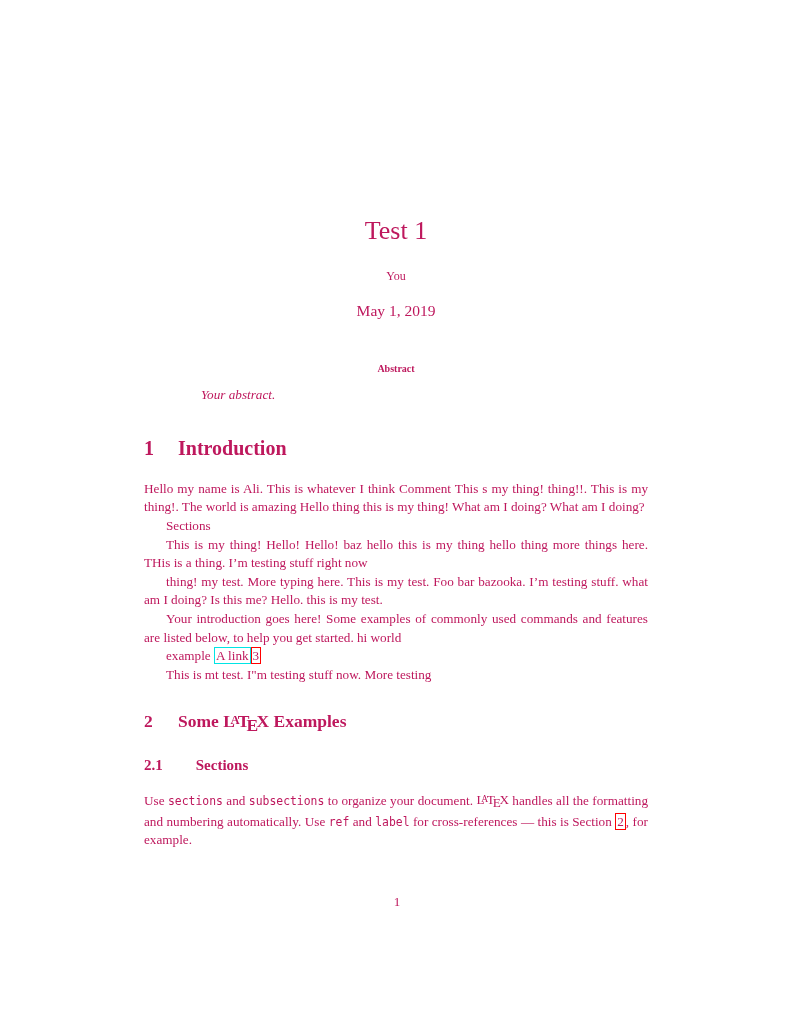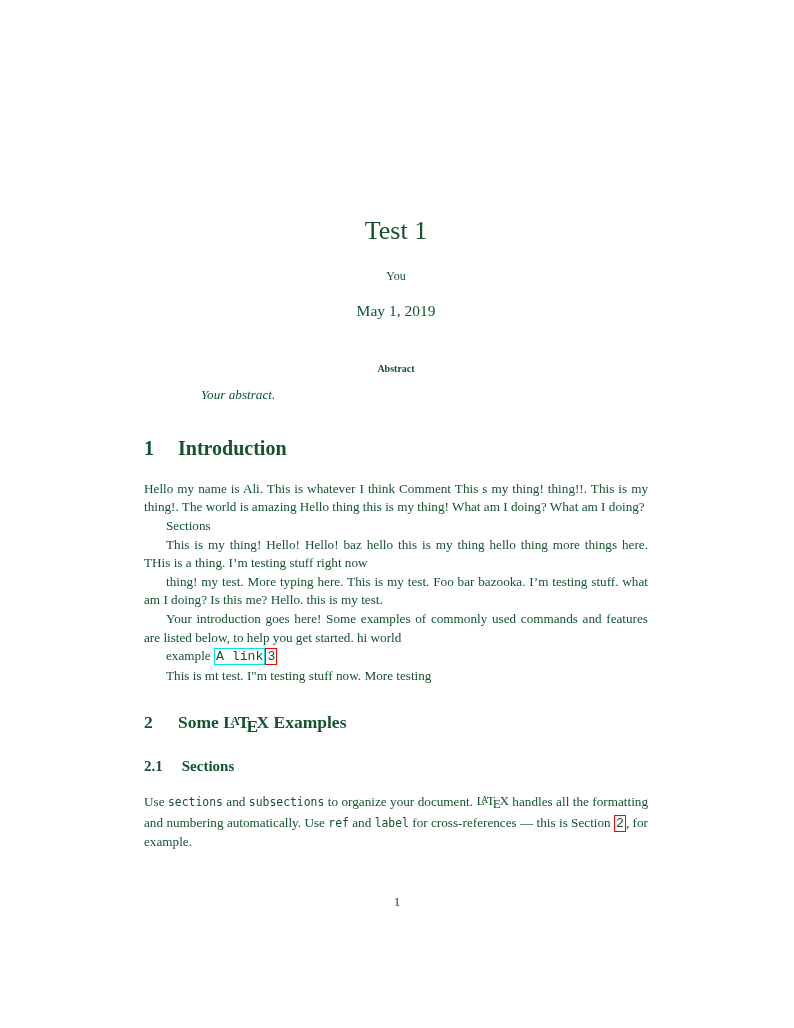--- a/index.html
+++ b/index.html
@@ -3,21 +3,21 @@
 <meta charset="utf-8">
 <style>
   * { box-sizing: border-box; }
   html, body { margin: 0; padding: 0; background: #ffffff; }
   .page {
     position: relative;
     width: 794px;
     height: 1028px;
     margin: 0 auto;
     background: #ffffff;
-    color: #14532d;
+    color: #be185d;
     font-family: "Liberation Serif", serif;
     overflow: hidden;
   }
   .content { margin: 0 146px 0 144px; }
 
   
   .title-block { text-align: center; }
   .doc-title {
     margin: 217px 0 0 0;
     font-size: 26px;
@@ -57,21 +57,21 @@
     font-weight: bold;
     line-height: 1.1;
   }
   .sec-h2 .sec-num { display: inline-block; min-width: 10px; margin-right: 24px; }
   .sub-h3 {
     margin: 22px 0 16px 0;
     font-size: 15px;
     font-weight: bold;
     line-height: 1.1;
   }
-  .sub-h3 .sec-num { display: inline-block; margin-right: 19px; }
+  .sub-h3 .sec-num { display: inline-block; margin-right: 33px; }
 
   
   p.body-par {
     margin: 0;
     font-size: 13.2px;
     line-height: 18.6px;
     text-align: justify;
   }
   p.indent { text-indent: 22px; }
   p.no-indent { text-indent: 0; }
@@ -81,21 +81,20 @@
     font-family: "DejaVu Sans Mono", monospace;
     font-size: 11.4px;
   }
 
   
   a.link-box {
     color: inherit;
     text-decoration: none;
     border: 1px solid;
     padding: 0 1px;
-    font-family: Liberation Mono, monospace;
   }
   a.link-cyan { border-color: #00e5e5; }
   a.link-red  { border-color: #ff0000; }
 
   
   .latex { white-space: nowrap; }
   .latex .lx-a {
     display: inline-block;
     font-size: 0.72em;
     vertical-align: 0.28em;

